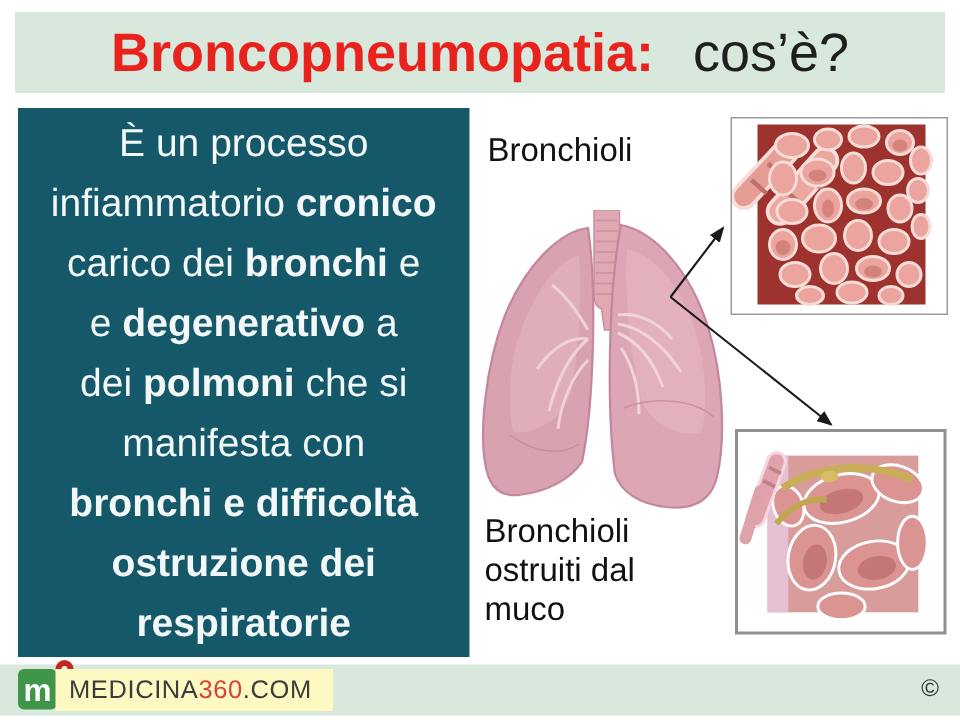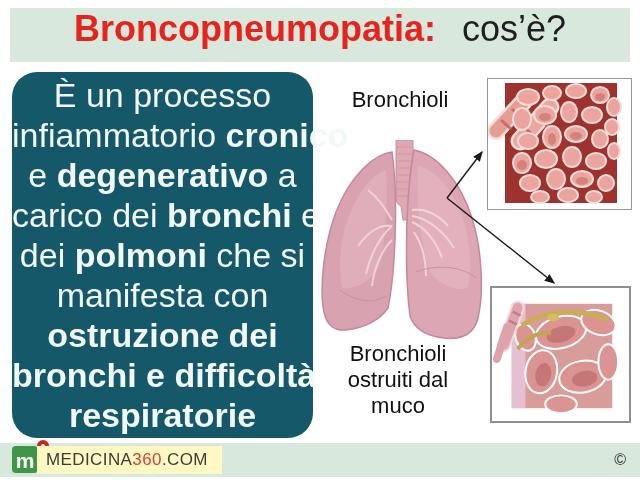--- a/index.html
+++ b/index.html
@@ -7,35 +7,35 @@
     --panel-bg:#15586a; --panel-text:#f2f7f7; --logo-green:#3f9548;
     --brand-red:#d8413a; --label-text:#111111;
   }
   html,body{margin:0;padding:0;}
   body{
     width:640px;height:480px;background:#ffffff;position:relative;overflow:hidden;
     font-family:"Liberation Sans", sans-serif;
   }
   .banner{
     position:absolute;left:10px;top:8px;width:620px;height:54px;
-    background:var(--banner-bg);display:flex;justify-content:center;
+    background:var(--banner-bg);display:flex;align-items:center;justify-content:center;
     font-size:36px;white-space:nowrap;
   }
   .banner .accent{color:var(--title-accent);font-weight:bold;}
   .banner .rest{color:var(--title-text);margin-left:26px;}
   .panel{
     position:absolute;left:12px;top:72px;width:301px;height:366px;
     background:var(--panel-bg);color:var(--panel-text);
     display:flex;flex-direction:column;justify-content:center;
-    text-align:center;font-size:34px;line-height:40px;border-radius:25px;
+    text-align:center;font-size:26px;line-height:40px;
   }
   .panel .line{white-space:nowrap;}
   .panel b{font-weight:bold;margin-top:45px;}
   .label-block{
-    position:absolute;width:150px;text-align:center;
+    position:absolute;width:150px;
     color:var(--label-text);font-size:22px;line-height:27px;
   }
   .label-normal{left:325px;top:86px;}
   .label-obstructed{left:323px;top:341px;line-height:26px;}
   .inset{position:absolute;background:#fff;}
   .inset-top{left:487px;top:78px;width:143px;height:130px;border:1px solid #999;}
   .inset-bottom{left:490px;top:286px;width:137px;height:133px;border:2px solid #8f8f8f;}
   .inset svg{display:block;width:100%;height:100%;}
   .lungs{position:absolute;left:316px;top:140px;width:170px;height:202px;}
   .arrows{position:absolute;left:0;top:0;width:640px;height:480px;pointer-events:none;}
@@ -69,26 +69,26 @@
 
 <div class="banner">
   <span class="accent">Broncopneumopatia:</span>
   <span class="rest">cos’è?</span>
 </div>
 
 <div class="panel">
   <div>
       <div class="line"><span>È un processo</span></div>
       <div class="line"><span>infiammatorio </span><b>cronico</b></div>
+      <div class="line"><span>carico dei </span><b>bronchi</b><span> e</span></div>
       <div class="line"><span>e </span><b>degenerativo</b><span> a</span></div>
-      <div class="line"><span>carico dei </span><b>bronchi</b><span> e</span></div>
       <div class="line"><span>dei </span><b>polmoni</b><span> che si</span></div>
       <div class="line"><span>manifesta con</span></div>
+      <div class="line"><b>bronchi e difficoltà</b></div>
       <div class="line"><b>ostruzione dei</b></div>
-      <div class="line"><b>bronchi e difficoltà</b></div>
       <div class="line"><b>respiratorie</b></div>
     </div>
 </div>
 
 <div class="label-block label-normal">
   <div>Bronchioli</div>
 </div>
 <div class="label-block label-obstructed">
   <div>Bronchioli</div>
   <div>ostruiti dal</div>

